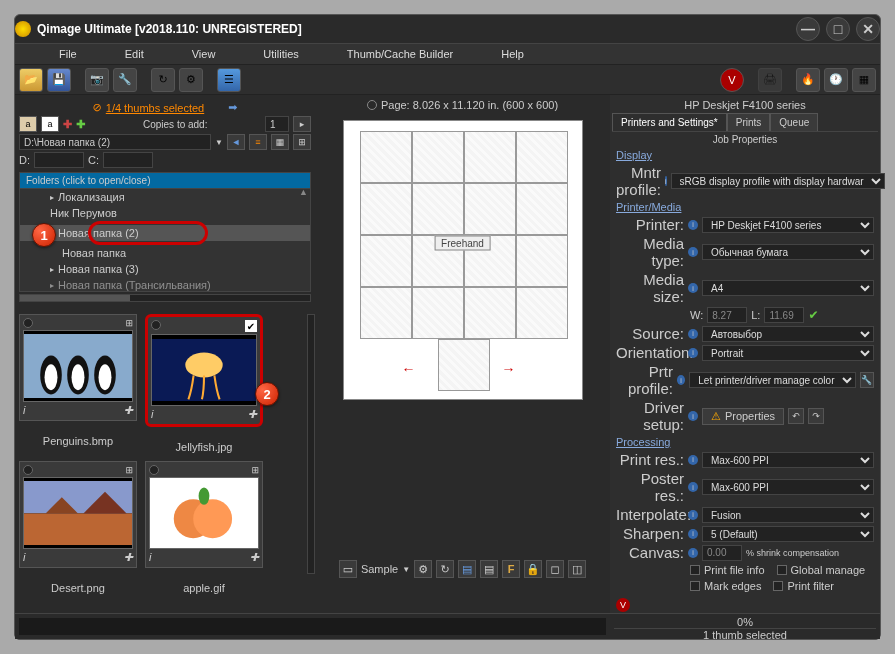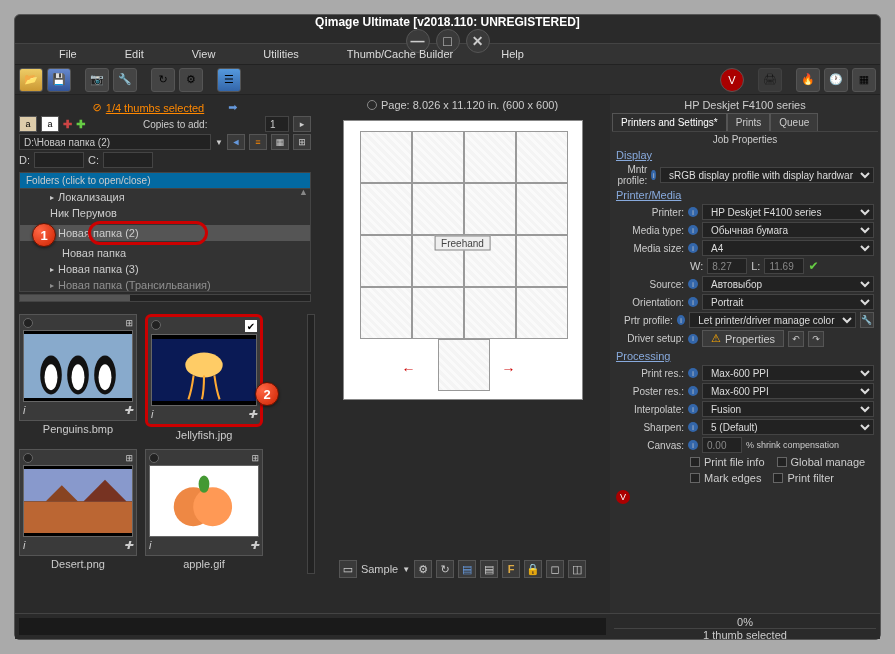--- a/index.html
+++ b/index.html
@@ -1,18 +1,18 @@
 <!DOCTYPE html>
 <html><head>
 <meta charset="utf-8">
 <style>
 * { margin: 0; padding: 0; box-sizing: border-box; font-family: Tahoma, sans-serif; font-size: 11px; }
 body { background: #aaa; width: 895px; height: 654px; overflow: hidden; }
 .window { margin: 14px; background: #2a2a2a; border: 1px solid #555; border-radius: 6px; height: 626px; position: relative; }
-.titlebar { height: 28px; display: flex; align-items: center; padding: 0 12px; color: #fff; flex-direction: column; }
+.titlebar { height: 28px; display: flex; align-items: center; padding: 0 0; color: #fff; }
 .titlebar-icon { width: 16px; height: 16px; background: radial-gradient(circle, #ffdd00, #cc8800); border-radius: 50%; margin-right: 6px; }
 .titlebar-title { flex: 1; font-weight: bold; font-size: 12px; }
 .win-controls { display: flex; gap: 6px; }
 .win-btn { width: 24px; height: 24px; background: #3a3a3a; border: 1px solid #555; border-radius: 12px; display: flex; align-items: center; justify-content: center; color: #ccc; cursor: pointer; font-size: 14px; font-weight: bold; }
 .menubar { height: 22px; background: #333; border-top: 1px solid #444; border-bottom: 1px solid #222; display: flex; align-items: center; padding: 0 4px; color: #ddd; }
 .menubar-item { padding: 2px 8px; cursor: pointer; margin-left: 32px; }
 .toolbar1 { height: 30px; background: #2e2e2e; border-bottom: 1px solid #222; display: flex; align-items: center; padding: 0 4px; gap: 4px; }
 .tb-icon { width: 24px; height: 24px; background: #444; border: 1px solid #555; border-radius: 3px; display: flex; align-items: center; justify-content: center; cursor: pointer; }
 .tb-sep { width: 6px; }
 .tb-spacer { flex: 1; }
@@ -32,38 +32,38 @@
 .scrollbar-h { height: 8px; background: #222; margin-top: 2px; border: 1px solid #444; }
 .scrollbar-thumb { height: 100%; width: 110px; background: #555; }
 .thumb-area { margin-top: 12px; display: flex; flex-wrap: wrap; gap: 8px; position: relative; }
 .thumb-card { width: 118px; background: #3a3a3a; border: 1px solid #555; padding: 3px; position: relative; }
 .thumb-card.sel { border: 3px solid #cc0000; border-radius: 6px; }
 .thumb-topbar { display: flex; justify-content: space-between; margin-bottom: 2px; }
 .thumb-bullet { width: 10px; height: 10px; background: #222; border-radius: 50%; border: 1px solid #666; }
 .thumb-check { width: 12px; height: 12px; background: #fff; display: flex; align-items: center; justify-content: center; font-size: 10px; color: #000; }
 .thumb-img { width: 100%; height: 72px; background: #000; border: 1px solid #666; display: flex; align-items: center; justify-content: center; overflow: hidden; }
 .thumb-botbar { display: flex; justify-content: space-between; margin-top: 2px; font-style: italic; font-size: 10px; }
-.thumb-label { text-align: center; margin-top: 2px; font-size: 11px; }
+.thumb-label { text-align: center; margin-top: 14px; font-size: 11px; }
 .center-panel { flex: 1; background: #2a2a2a; padding: 4px; }
 .page-info { color: #ccc; font-size: 10px; text-align: left; margin-bottom: 4px; display: flex; align-items: center; justify-content: center; gap: 4px; }
 .page-canvas { background: #fff; height: 280px; margin: 9px auto; width: 240px; position: relative; border: 1px solid #888; }
 .grid-cell { position: absolute; border: 1px solid #999; background: repeating-linear-gradient(45deg, #f4f4f4, #f4f4f4 3px, #fafafa 3px, #fafafa 6px); }
 .freehand-label { position: absolute; left: 50%; top: 44%; transform: translate(-50%, -50%); background: #eee; border: 1px solid #888; padding: 1px 6px; font-size: 10px; color: #444; }
 .arrow-red { position: absolute; color: #cc0000; font-size: 14px; }
 .center-bottom { margin-top: 160px; display: flex; align-items: center; justify-content: center; gap: 4px; color: #ccc; }
 .cb-btn { width: 18px; height: 18px; background: #3a3a3a; border: 1px solid #555; display: flex; align-items: center; justify-content: center; cursor: pointer; }
 .right-panel { width: 270px; background: #2e2e2e; color: #ccc; padding: 2px; }
 .rp-title { text-align: center; font-size: 11px; padding: 2px; }
 .rp-tabs { display: flex; border-bottom: 1px solid #444; }
 .rp-tab { padding: 3px 8px; background: #3a3a3a; border: 1px solid #555; border-bottom: none; cursor: pointer; font-size: 10px; }
 .rp-tab.active { background: #2e2e2e; color: #fff; }
 .rp-section-title { text-align: center; font-size: 10px; padding: 2px; }
 .rp-group-label { color: #88aadd; text-decoration: underline; padding: 2px 4px; font-size: 11px; cursor: pointer; }
 .rp-row { display: flex; align-items: center; padding: 1px 4px; gap: 4px; }
-.rp-label { width: 68px; text-align: right; font-size: 10px; }
+.rp-label { width: 68px; text-align: right; font-size: 15px; }
 .rp-help { width: 10px; height: 10px; background: #3366aa; border-radius: 50%; font-size: 7px; display: flex; align-items: center; justify-content: center; cursor: pointer; }
 .rp-input { flex: 1; background: #222; border: 1px solid #444; color: #ddd; padding: 1px 4px; font-size: 10px; height: 16px; }
 .rp-input-sm { width: 40px; background: #222; border: 1px solid #444; color: #888; padding: 1px 4px; font-size: 10px; height: 16px; }
 .check-green { color: #66cc44; font-size: 12px; }
 .rp-tool { width: 16px; height: 16px; background: #3a3a3a; border: 1px solid #555; display: flex; align-items: center; justify-content: center; cursor: pointer; font-size: 9px; }
 .prop-btn { background: #3a3a3a; border: 1px solid #555; padding: 1px 8px; display: flex; align-items: center; gap: 4px; cursor: pointer; font-size: 10px; }
 .warn-icon { color: #ffaa00; }
 .rp-checkrow { display: flex; gap: 12px; padding: 2px 4px 2px 78px; font-size: 10px; }
 .rp-check { display: flex; align-items: center; gap: 4px; }
 .chk { width: 10px; height: 10px; background: #222; border: 1px solid #666; }

